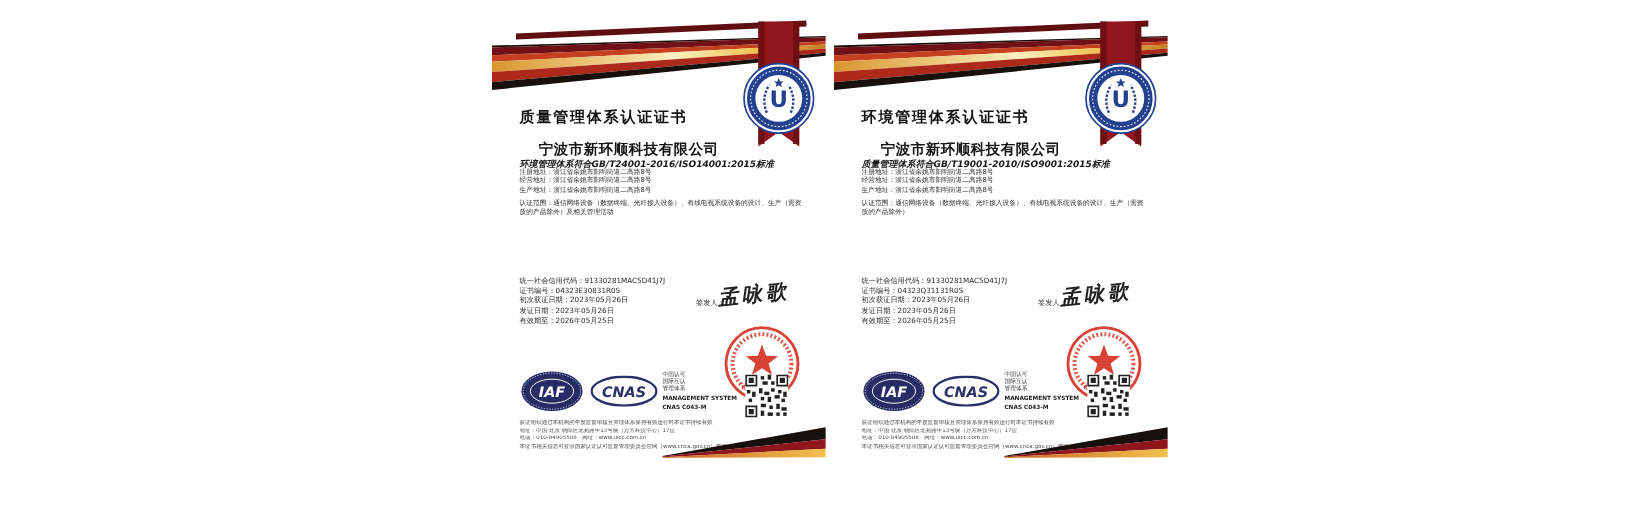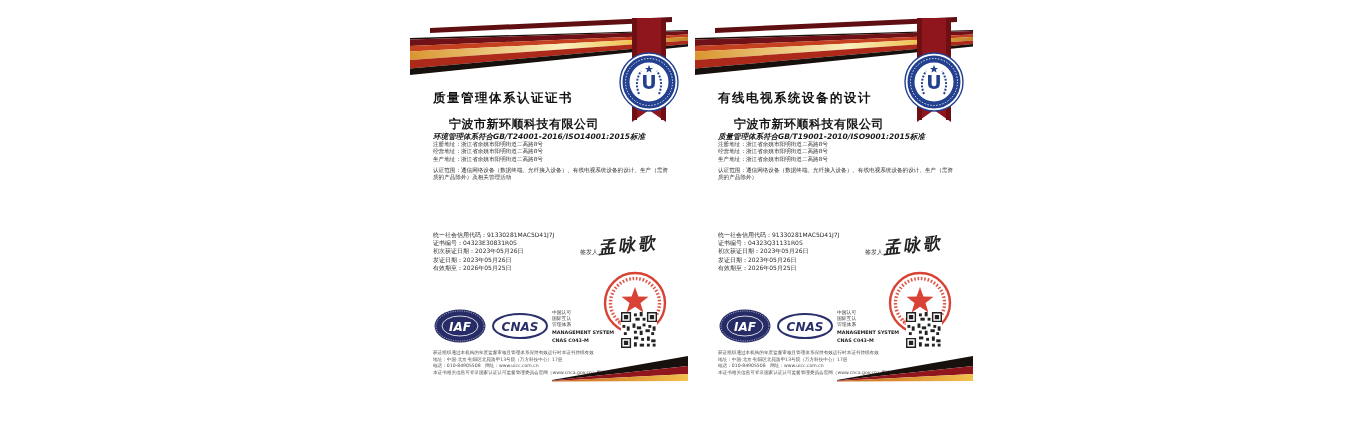--- a/index.html
+++ b/index.html
@@ -222,21 +222,21 @@
         <circle cx="239" cy="72" r="23" fill="none" stroke="#23418f" stroke-width="7"></circle>
         <circle cx="239" cy="72" r="23.5" fill="none" stroke="#ffffff" stroke-width="0.9" stroke-dasharray="1.4 1.6"></circle>
         <circle cx="239" cy="72" r="18.5" fill="#ffffff"></circle>
         <path d="M229,84 Q224,72 231,61" fill="none" stroke="#23418f" stroke-width="2" stroke-dasharray="2 1.4"></path>
         <path d="M249,84 Q254,72 247,61" fill="none" stroke="#23418f" stroke-width="2" stroke-dasharray="2 1.4"></path>
         <text x="239" y="79" text-anchor="middle" font-size="19" font-weight="bold" fill="#23418f" font-family="DejaVu Sans, sans-serif">U</text>
         <polygon points="239,55 240.2,58 243,58 240.8,59.8 241.6,62.6 239,61 236.4,62.6 237.2,59.8 235,58 237.8,58" fill="#23418f"></polygon>
       </g>
     </svg>
 
-    <div class="cert-title">有线电视系统设备的设计</div>
+    <div class="cert-title">环境管理体系认证证书</div>
     <div class="company">宁波市新环顺科技有限公司</div>
     <div class="standard">质量管理体系符合GB/T19001-2010/ISO9001:2015标准</div>
 
     <div class="addresses">
       <div>注册地址：浙江省余姚市阳明街道二高路8号</div>
       <div>经营地址：浙江省余姚市阳明街道二高路8号</div>
       <div>生产地址：浙江省余姚市阳明街道二高路8号</div>
     </div>
 
     <div class="scope">认证范围：通信网络设备（数据终端、光纤接入设备）、有线电视系统设备的设计、生产（需资质的产品除外）</div>

